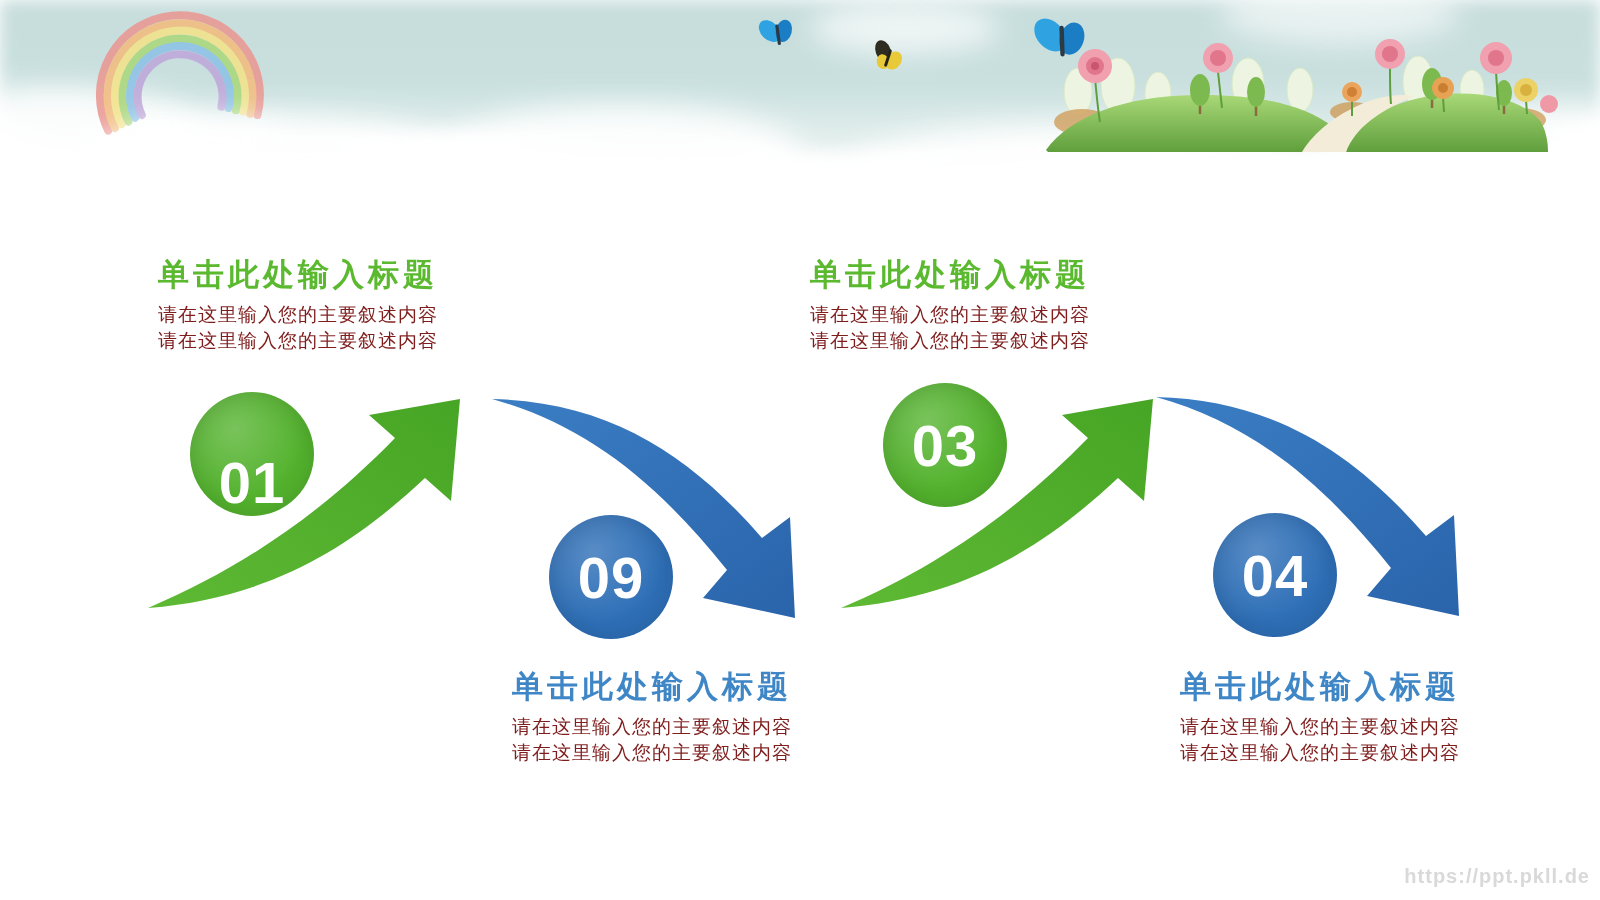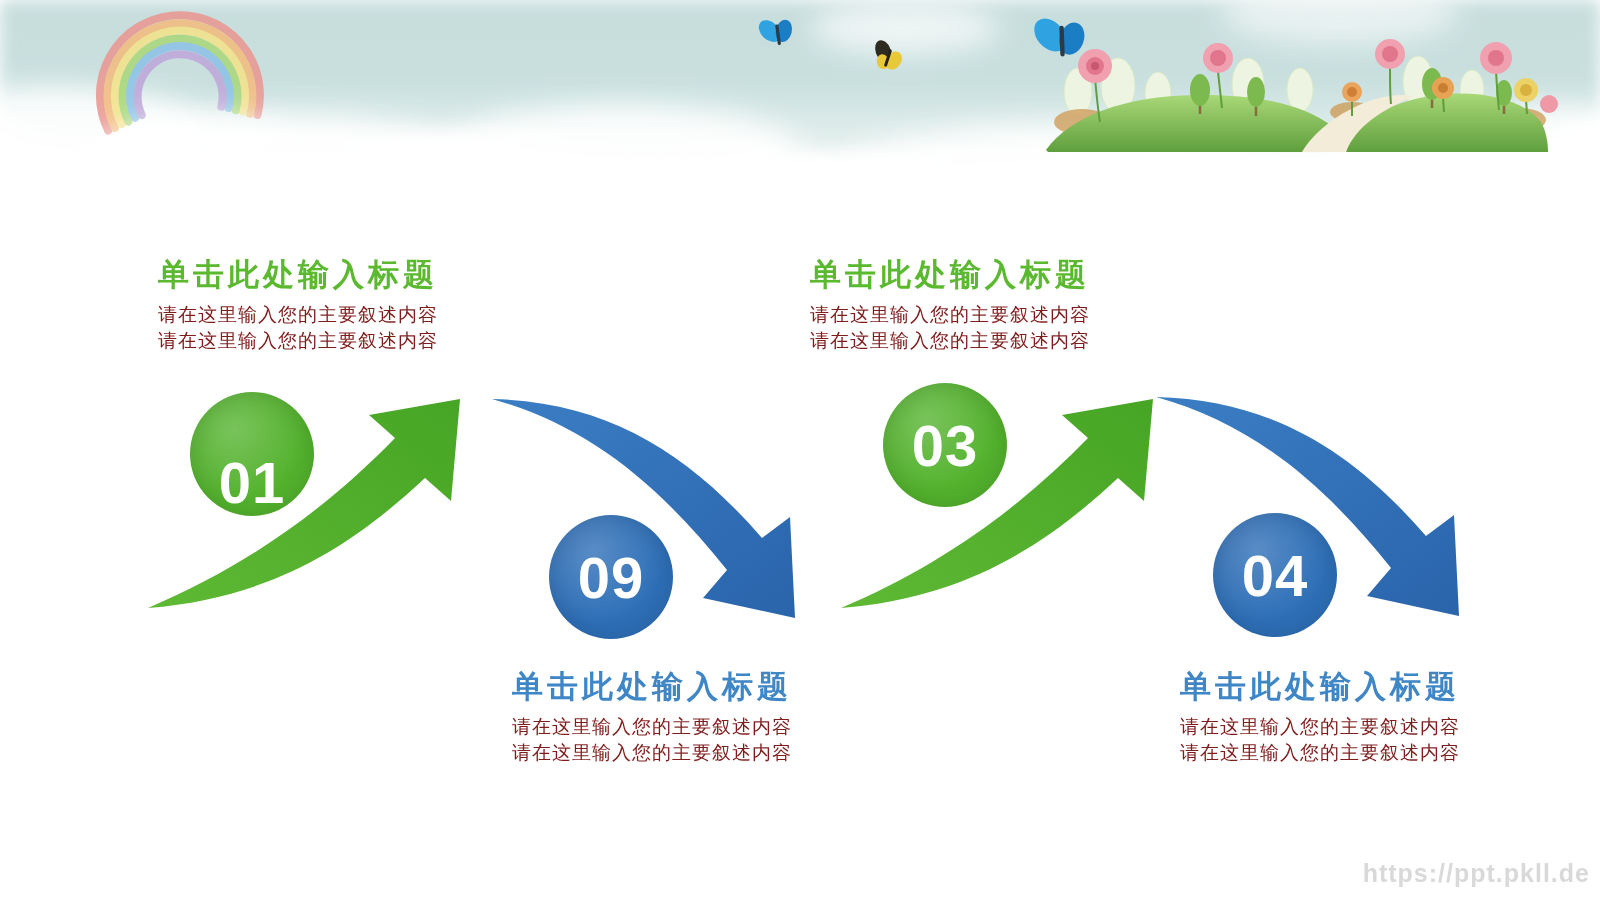--- a/index.html
+++ b/index.html
@@ -32,21 +32,21 @@
   .step-text.green .t{color:#5bb92f;}
   .step-text.blue  .t{color:#3f86c6;}
   .step-text .b{font-size:19px;line-height:26px;color:#7f1d1d;letter-spacing:1px;white-space:nowrap;}
   .pos-b1{left:78px;top:254px;}
   .pos-b2{left:730px;top:254px;}
   .pos-b3{left:432px;top:666px;}
   .pos-b4{left:1100px;top:666px;}
   
   .watermark{
     position:absolute;right:10px;bottom:12px;
-    font-size:25px;font-weight:600;color:#d9d9d9;letter-spacing:1px;
+    font-size:20px;font-weight:600;color:#d9d9d9;letter-spacing:1px;
   }
 </style>
 </head>
 <body>
 
 <div class="header">
   <svg width="1600" height="230" viewBox="0 0 1600 230">
     <defs>
       <linearGradient id="sky" x1="0" y1="0" x2="0" y2="1">
         <stop offset="0" stop-color="#c6dddc"></stop>

